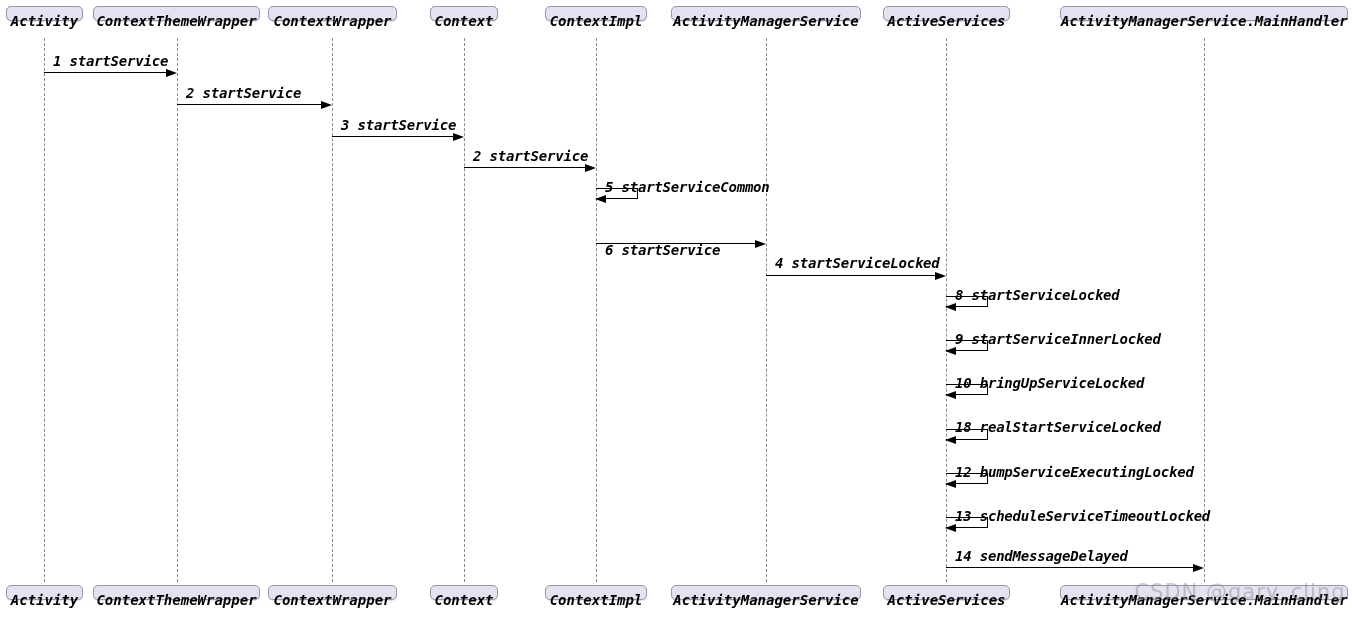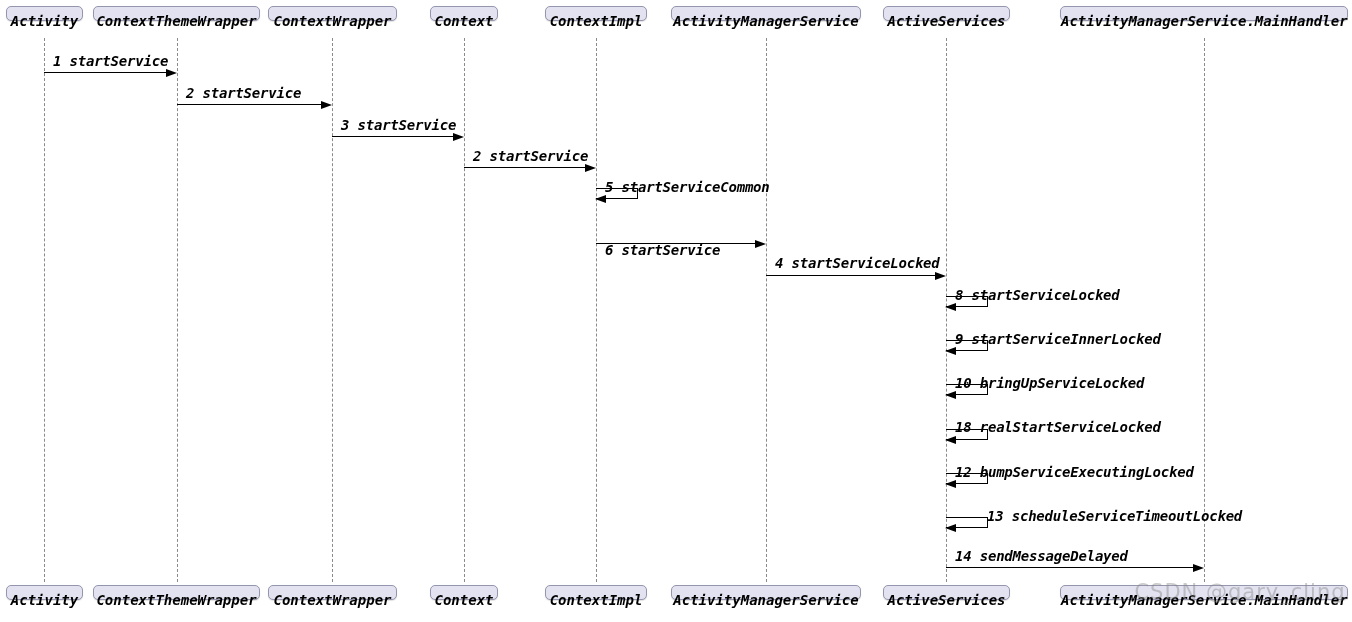--- a/index.html
+++ b/index.html
@@ -147,21 +147,21 @@
       <div class="arrow-head left" style="left: 945px; top: 346.5px;"></div>
       <div class="msg-label" style="left: 955px; top: 375px;">10 bringUpServiceLocked</div>
       <div class="self-loop" style="left: 946px; top: 384px; width: 42px; height: 11px;"></div>
       <div class="arrow-head left" style="left: 945px; top: 390.5px;"></div>
       <div class="msg-label" style="left: 955px; top: 419px;">18 realStartServiceLocked</div>
       <div class="self-loop" style="left: 946px; top: 429px; width: 42px; height: 11px;"></div>
       <div class="arrow-head left" style="left: 945px; top: 435.5px;"></div>
       <div class="msg-label" style="left: 955px; top: 464px;">12 bumpServiceExecutingLocked</div>
       <div class="self-loop" style="left: 946px; top: 473px; width: 42px; height: 11px;"></div>
       <div class="arrow-head left" style="left: 945px; top: 479.5px;"></div>
-      <div class="msg-label" style="left: 987px; top: 508px;">13 scheduleServiceTimeoutLocked</div>
+      <div class="msg-label" style="left: 955px; top: 508px;">13 scheduleServiceTimeoutLocked</div>
       <div class="self-loop" style="left: 946px; top: 517px; width: 42px; height: 11px;"></div>
       <div class="arrow-head left" style="left: 945px; top: 523.5px;"></div>
       <div class="msg-label" style="left: 955px; top: 548px;">14 sendMessageDelayed</div>
       <div class="arrow-line" style="left: 946px; top: 567px; width: 249px;"></div>
       <div class="arrow-head right" style="left: 1193px; top: 563.5px;"></div>
     </div>
   <div id="actors-bottom">
       <div class="actor-box bottom" style="left: 6px; width: 77px;">Activity</div>
       <div class="actor-box bottom" style="left: 93px; width: 167px;">ContextThemeWrapper</div>
       <div class="actor-box bottom" style="left: 268px; width: 129px;">ContextWrapper</div>

